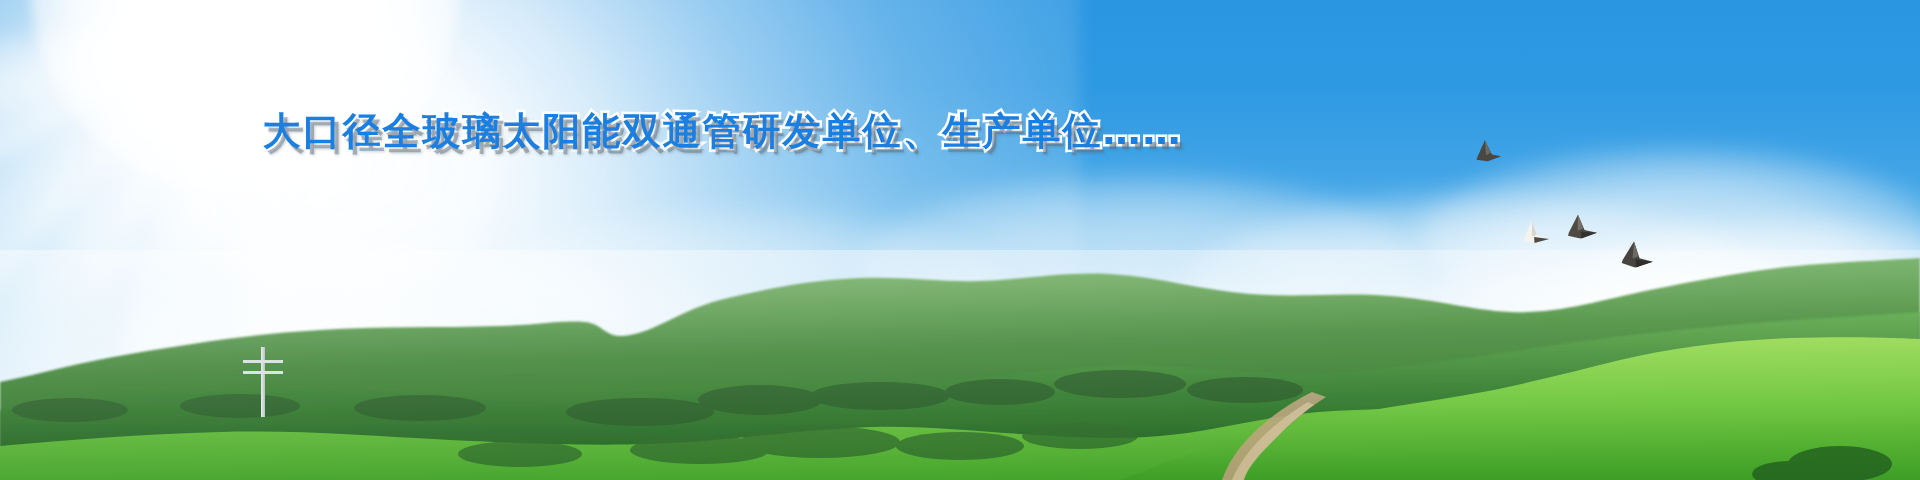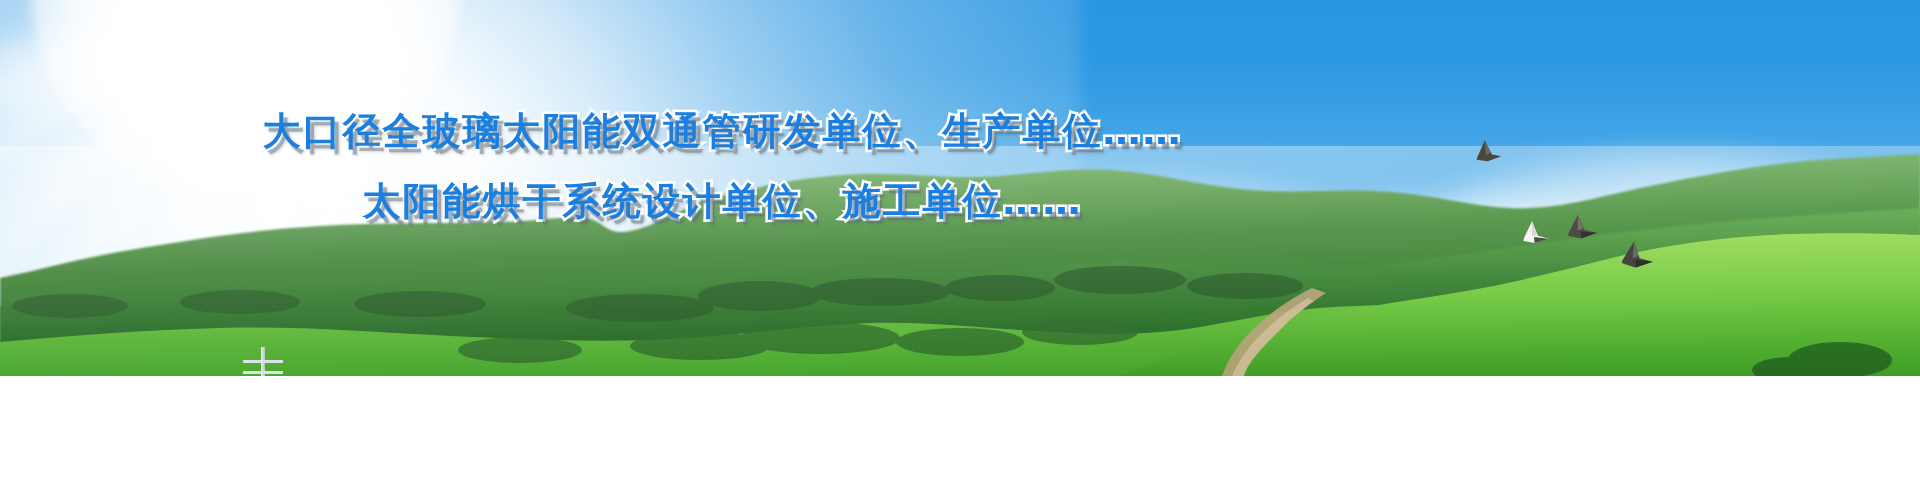--- a/index.html
+++ b/index.html
@@ -7,21 +7,21 @@
     padding: 0;
     background: #ffffff;
   }
   body {
     font-family: "DejaVu Sans", "Liberation Sans", sans-serif;
   }
 
   .banner {
     position: relative;
     width: 1920px;
-    height: 376px;
+    height: 480px;
     overflow: hidden;
     background: #2694e0;
   }
 
   
   .sky {
     position: absolute;
     inset: 0;
     background:
       linear-gradient(180deg,
@@ -235,23 +235,20 @@
           <path d="M14 0 L18 15 L12 17 Z" fill="#6e6a62"></path>
           <path d="M15 18 L32 21 L15 26 Z" fill="#302d2a"></path>
         </g>
       </g>
     </svg>
   </div>
 
   <div class="headline">
     <div class="hl-line">
       <span class="inner">大口径全玻璃太阳能双通管研发单位、生产单位……</span>
-    </div>
-    <div class="hl-line">
-      <span class="inner">太阳能烘干系统设计单位、施工单位……</span>
     </div>
   </div>
 
   <div class="land">
     <svg viewBox="0 0 1920 230" preserveAspectRatio="none" xmlns="http://www.w3.org/2000/svg">
       <defs>
         <linearGradient id="forestFar" x1="0" y1="0" x2="0" y2="1">
           <stop offset="0%" stop-color="#4f9a3c"></stop>
           <stop offset="35%" stop-color="#3d8531"></stop>
           <stop offset="100%" stop-color="#256a24"></stop>

